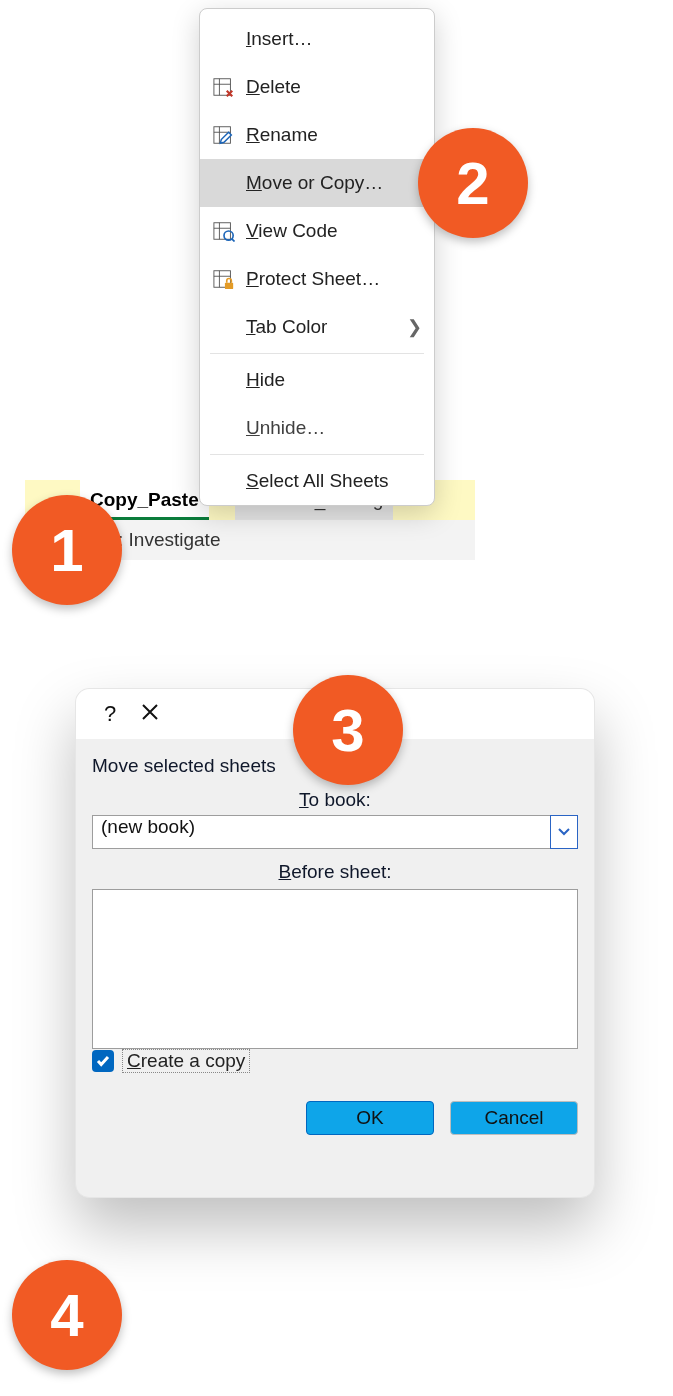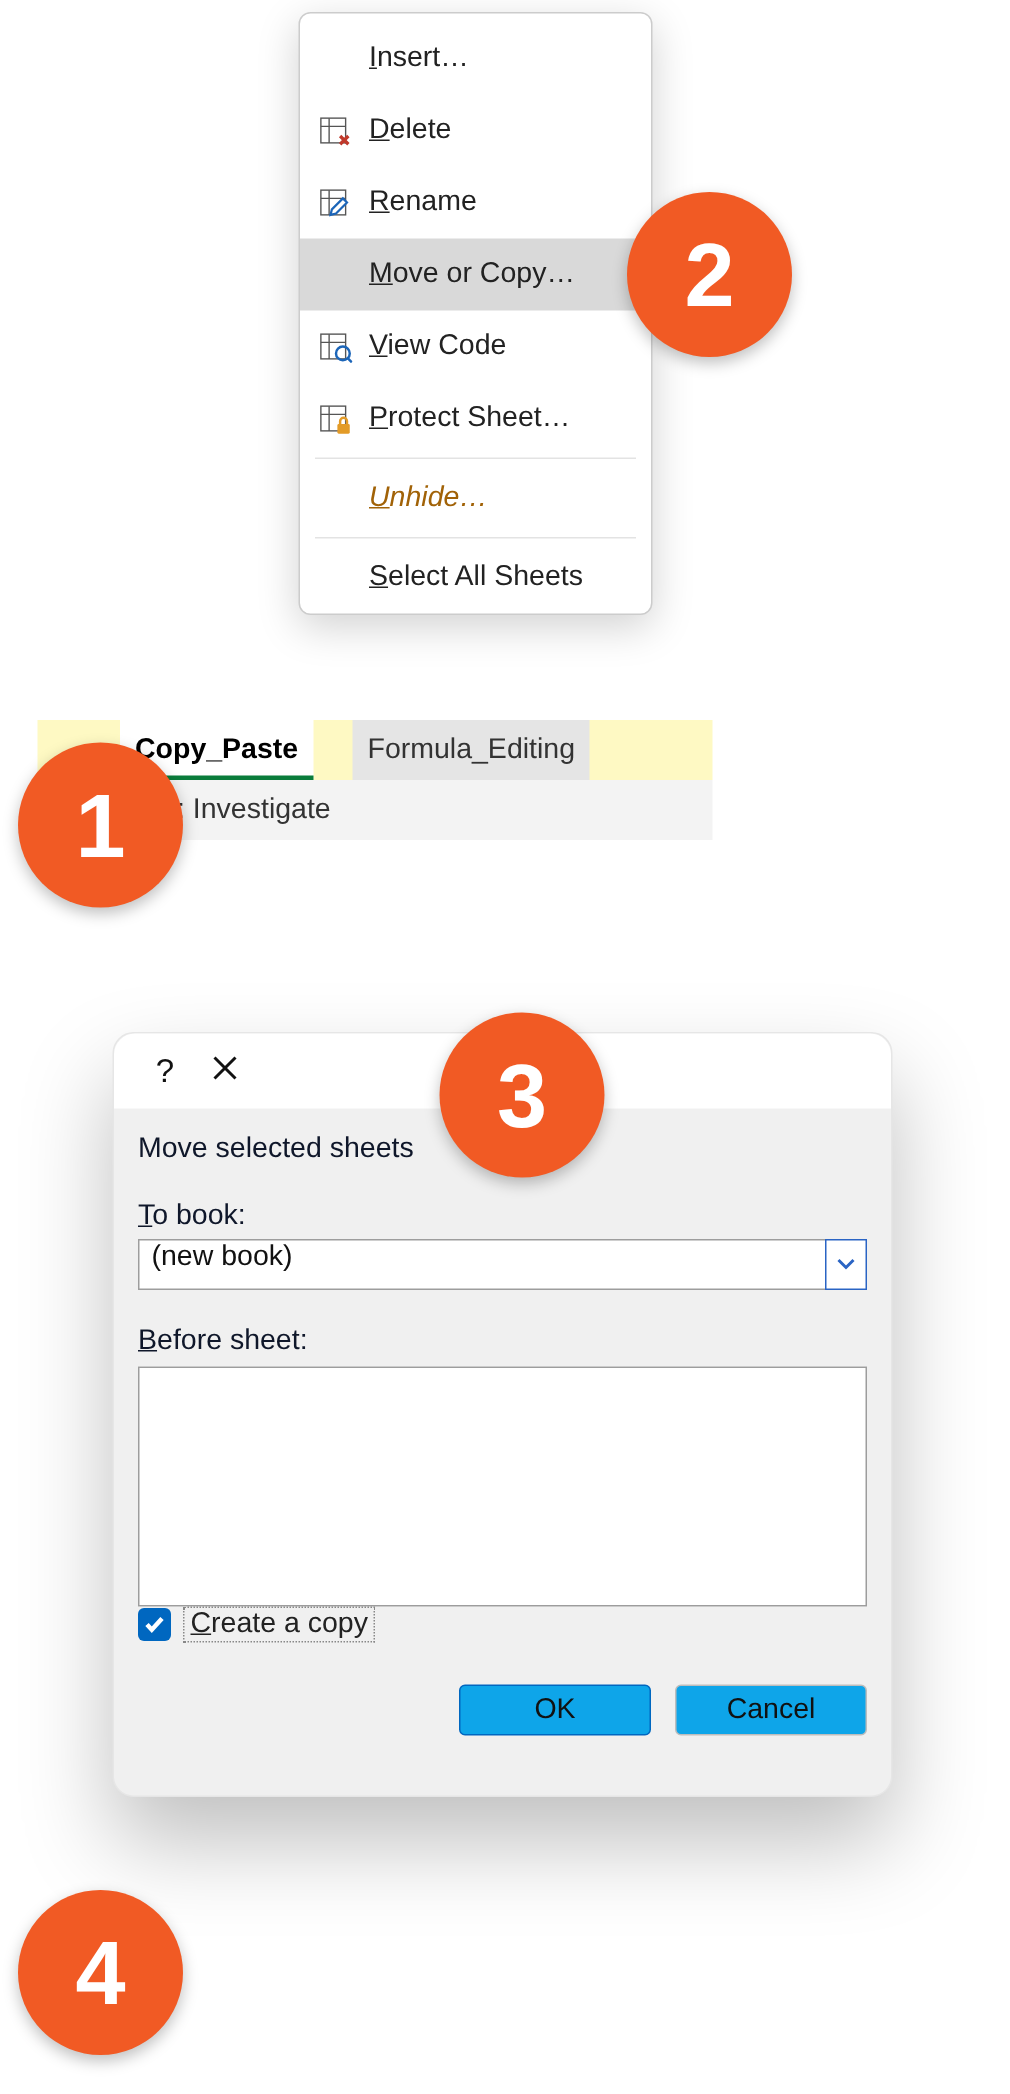--- a/index.html
+++ b/index.html
@@ -40,21 +40,21 @@
     padding:6px 0 0 0;
   }
   .menu-row{
     display:flex; align-items:center; height:48px;
     padding:0 12px 0 10px; cursor:default; position:relative;
   }
   .menu-row.hover{background:var(--menu-hover);}
   .menu-icon{width:28px; height:24px; margin-right:8px; display:flex; align-items:center; justify-content:center;}
   .menu-icon svg{width:22px; height:22px;}
   .menu-label{flex:1; color:#222;}
-  .menu-label.disabled{color:#a16207;font-style:italic;}
+  .menu-label.disabled{color:#404040;}
   .menu-label u{text-decoration:underline;}
   .chevron{color:#666; font-size:18px; margin-left:6px;}
   .menu-sep{height:1px; background:#e3e3e3; margin:2px 10px;}
 
   
   .badge{
     position:absolute; width:110px; height:110px; border-radius:55px;
     background:var(--orange); color:#fff; font-weight:800; font-size:60px;
     display:flex; align-items:center; justify-content:center;
     box-shadow:0 4px 10px rgba(0,0,0,.25);
@@ -74,21 +74,21 @@
     box-shadow:0 30px 60px rgba(0,0,0,.25);
   }
   .titlebar{
     height:50px; background:#fff; border-radius:14px 14px 0 0;
     display:flex; align-items:center; padding:0 14px;
   }
   .titlebar-title{flex:1; font-size:19px; color:#111;}
   .titlebar-btn{width:40px; text-align:center; font-size:22px; color:#111;}
   .dialog-body{padding:12px 16px 14px 16px;}
   .lbl{display:block; margin:4px 0 4px 0; color:#0f172a;}
-  .lbl.sub{margin-top:23px;}
+  .lbl.sub{margin-top:12px;text-align:center;}
   .select-wrap{position:relative;}
   .select{
     width:100%; height:34px; border:1px solid #9d9d9d; background:#fff;
     padding:0 30px 0 8px; font-size:19px; color:#111;
   }
   .select-btn{
     position:absolute; right:0; top:0; width:28px; height:34px;
     border:1px solid #2a64c4; background:#fff; display:flex; align-items:center; justify-content:center;
   }
   .select-btn svg{width:12px; height:12px; stroke:#2a64c4; stroke-width:2; fill:none;}
@@ -169,23 +169,32 @@
       <svg viewBox="0 0 24 24">
           <rect x="1" y="3" width="18" height="18" fill="none" stroke="#555"></rect>
           <path d="M1 9h18M7 3v18" stroke="#555"></path>
           <rect x="13" y="16" width="9" height="7" rx="1" fill="#E39B27"></rect>
           <path d="M15 16v-2a2.5 2.5 0 015 0v2" fill="none" stroke="#E39B27" stroke-width="1.8"></path>
         </svg>
     </span>
     <span class="menu-label"><u>P</u>rotect Sheet…</span>
   </div>
 
+  <div class="menu-row">
+    <span class="menu-icon"></span>
+    <span class="menu-label"><u>T</u>ab Color</span>
+    <span class="chevron">❯</span>
+  </div>
 
   <div class="menu-sep"></div>
 
+  <div class="menu-row">
+    <span class="menu-icon"></span>
+    <span class="menu-label"><u>H</u>ide</span>
+  </div>
 
   <div class="menu-row">
     <span class="menu-icon"></span>
     <span class="menu-label disabled"><u>U</u>nhide…</span>
   </div>
 
   <div class="menu-sep"></div>
 
   <div class="menu-row">
     <span class="menu-icon"></span>

